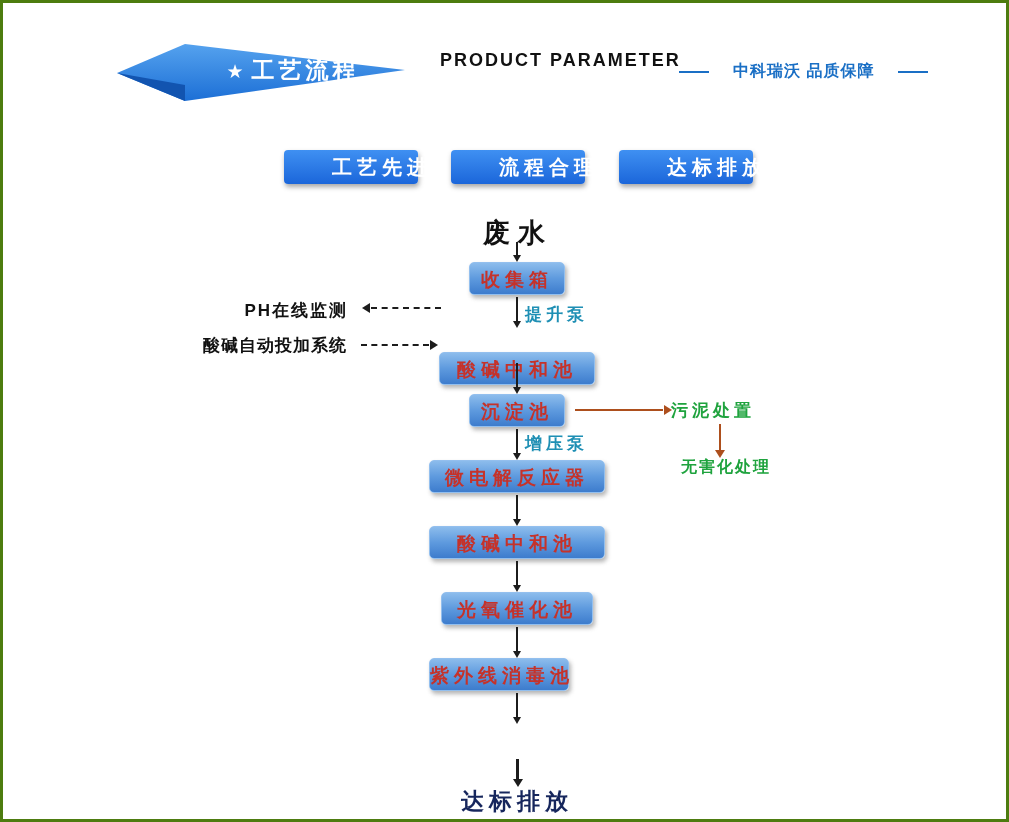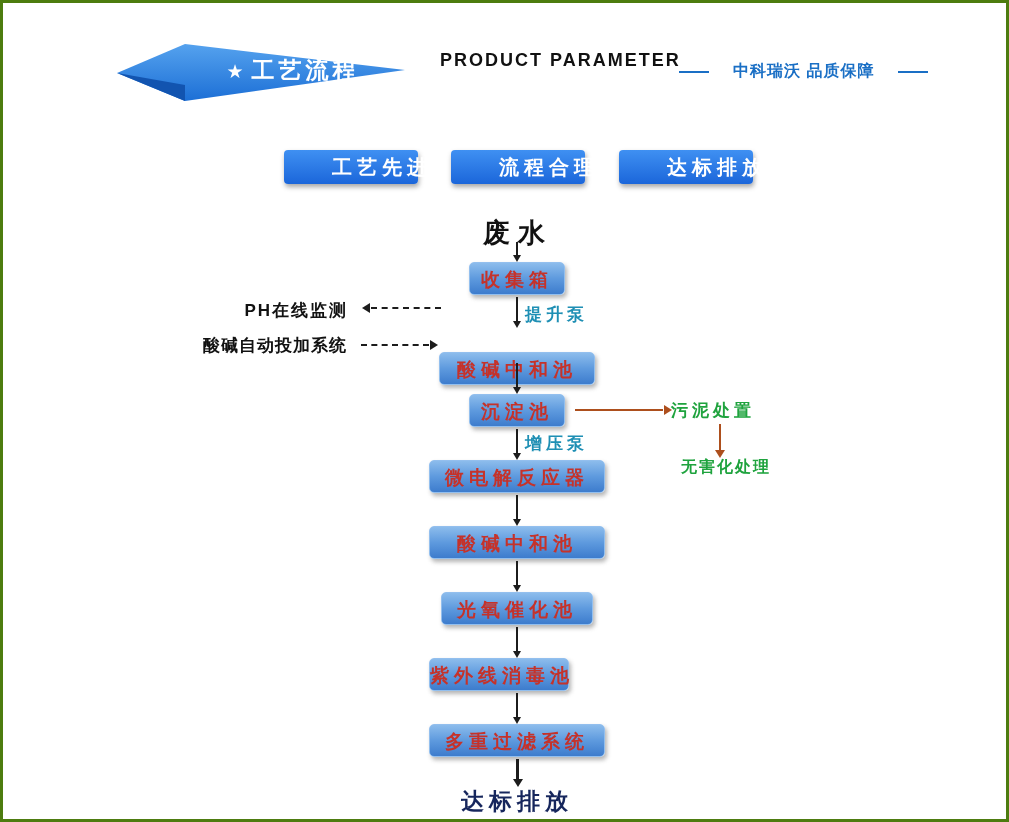--- a/index.html
+++ b/index.html
@@ -144,21 +144,20 @@
 
   <div class="lbl wastewater">废水</div>
 
   <div class="node n1">收集箱</div>
   <div class="node n2">酸碱中和池</div>
   <div class="node n3">沉淀池</div>
   <div class="node n4">微电解反应器</div>
   <div class="node n5">酸碱中和池</div>
   <div class="node n6">光氧催化池</div>
   <div class="node n7">紫外线消毒池</div>
-  <div class="node n8">多重过滤系统</div>
 
   <div class="varrow va0"></div>
   <div class="varrow va1"></div>
   <div class="varrow va2"></div>
   <div class="varrow va3"></div>
   <div class="varrow va4"></div>
   <div class="varrow va5"></div>
   <div class="varrow va6"></div>
   <div class="varrow va7"></div>
   <div class="varrow va8"></div>

